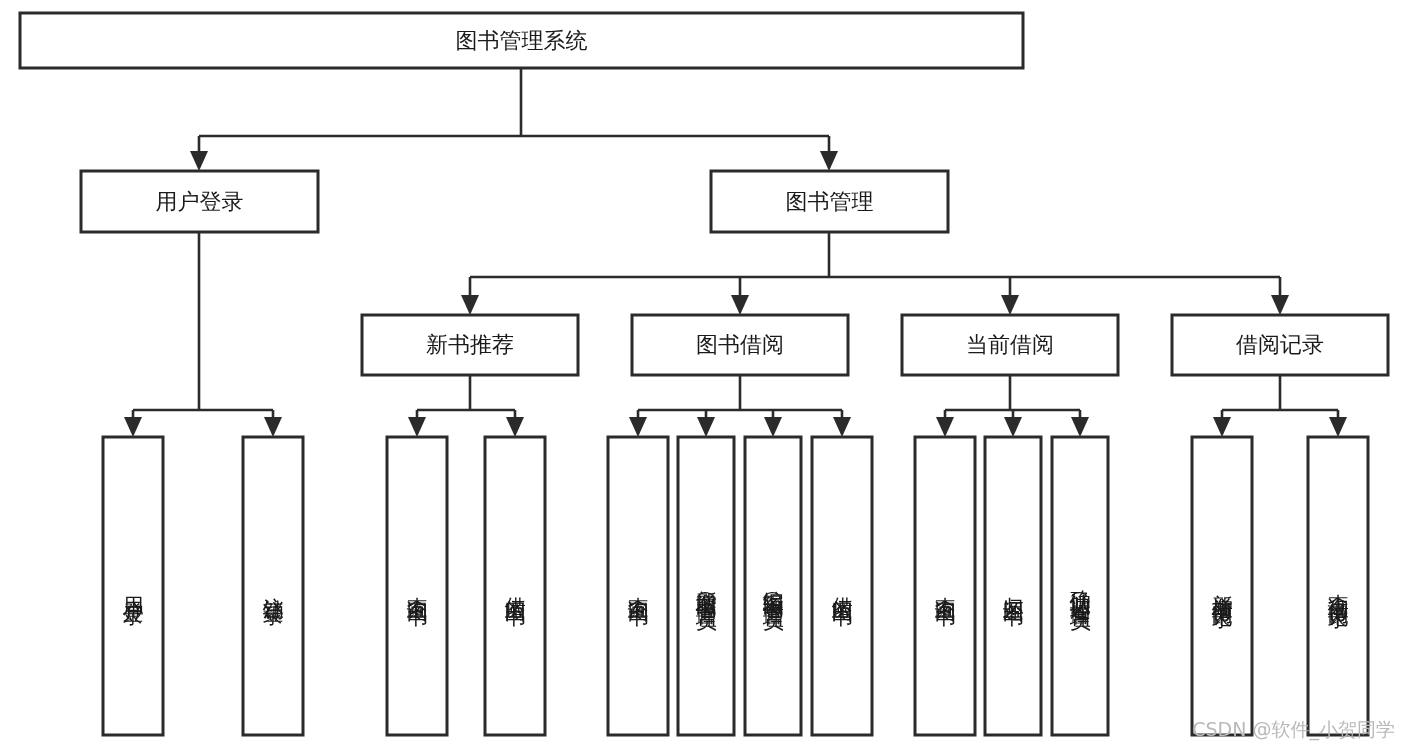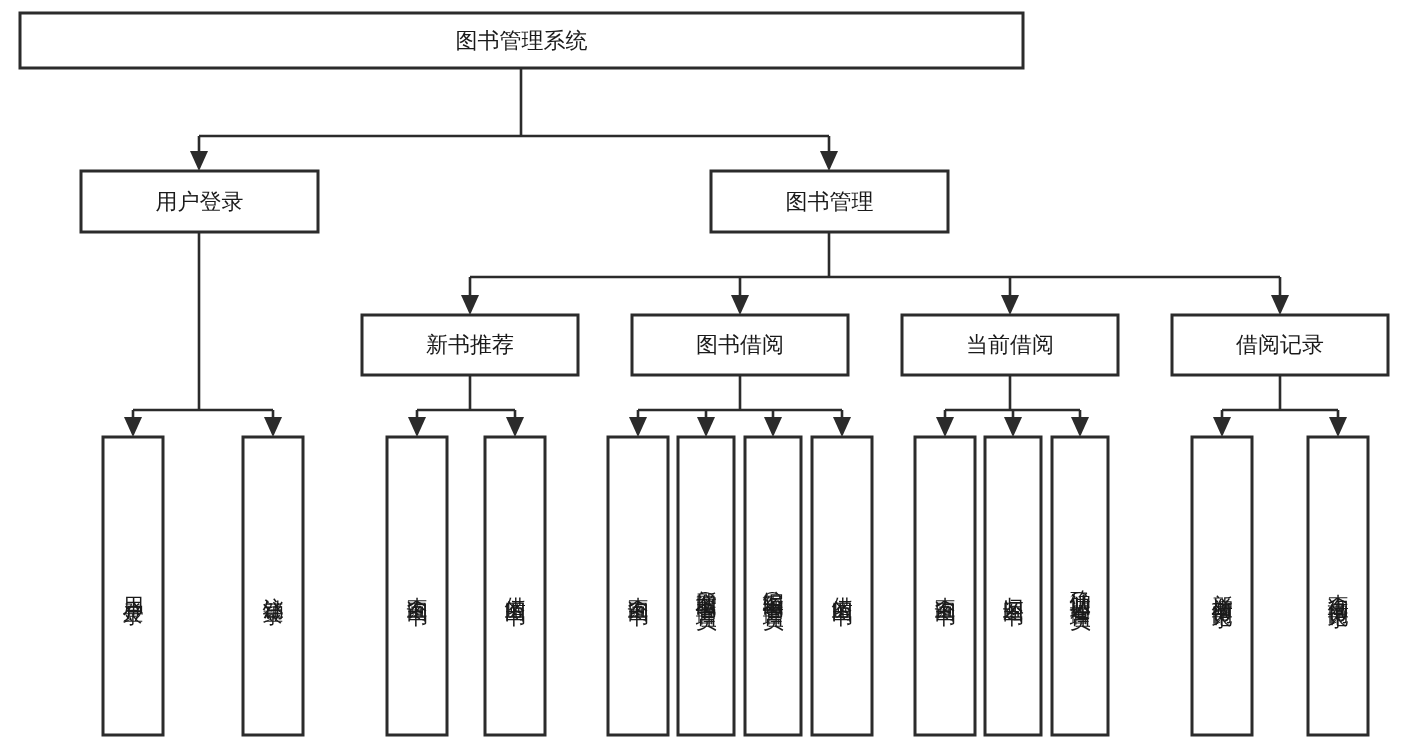--- a/index.html
+++ b/index.html
@@ -177,13 +177,14 @@
       <div class="vlabel" style="left: 678px; top: 447px; width: 56px; height: 278px; display: flex; align-items: center; justify-content: center;">新增图书（管理员）</div>
       <div class="vlabel" style="left: 745px; top: 447px; width: 56px; height: 278px; display: flex; align-items: center; justify-content: center;">编辑图书（管理员）</div>
       <div class="vlabel" style="left: 812px; top: 447px; width: 60px; height: 278px; display: flex; align-items: center; justify-content: center;">借阅图书</div>
       <div class="vlabel" style="left: 915px; top: 447px; width: 60px; height: 278px; display: flex; align-items: center; justify-content: center;">查询图书</div>
       <div class="vlabel" style="left: 985px; top: 447px; width: 56px; height: 278px; display: flex; align-items: center; justify-content: center;">归还图书</div>
       <div class="vlabel" style="left: 1052px; top: 447px; width: 56px; height: 278px; display: flex; align-items: center; justify-content: center;">确认归还（管理员）</div>
       <div class="vlabel" style="left: 1192px; top: 447px; width: 60px; height: 278px; display: flex; align-items: center; justify-content: center;">新增借阅记录</div>
       <div class="vlabel" style="left: 1308px; top: 447px; width: 60px; height: 278px; display: flex; align-items: center; justify-content: center;">查询借阅记录</div>
     </div>
 
+  <div class="watermark">CSDN @软件_小贺同学</div>
 </div>
 
 </body></html>

